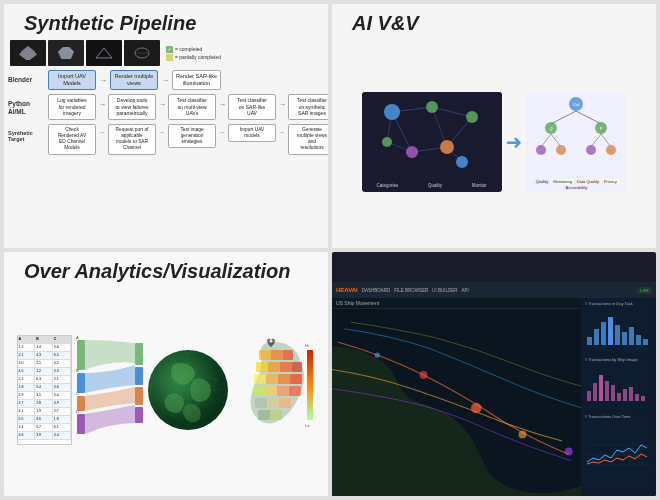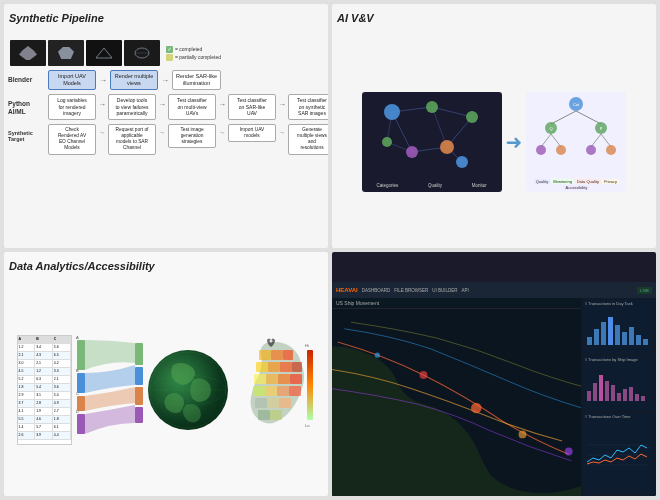--- a/index.html
+++ b/index.html
@@ -22,22 +22,22 @@
     }
     .panel {
       background: #ffffff;
       position: relative;
       overflow: hidden;
       border-radius: 2px;
     }
     .panel-title {
       position: absolute;
       top: 8px;
-      left: 5px;
-      font-size: 11px;
+      left: 20px;
+      font-size: 20px;
       font-style: italic;
       font-weight: 600;
       color: #222;
       z-index: 10;
     }
     .panel-content {
       position: absolute;
       top: 32px;
       left: 0; right: 0; bottom: 0;
       display: flex;
@@ -483,21 +483,21 @@
             <span style="font-size:4px; color:#333; background:#ffe8e8; border-radius:1px; padding:0 2px;">Data Quality</span>
             <span style="font-size:4px; color:#333; background:#fff8e8; border-radius:1px; padding:0 2px;">Privacy</span>
             <span style="font-size:4px; color:#333; background:#f0e8ff; border-radius:1px; padding:0 2px;">Accessibility</span>
           </div>
         </div>
       </div>
     </div>
   </div>
 
   <div class="panel data-analytics">
-    <div class="panel-title">Data Analytics/Accessibility</div>
+    <div class="panel-title">Over Analytics/Visualization</div>
     <div class="panel-content">
       <div class="analytics-content">
 
         <div class="analytics-table">
           <div class="analytics-table-row" style="background:#ddd;">
             <div class="analytics-table-cell" style="font-weight:bold;">A</div>
             <div class="analytics-table-cell" style="font-weight:bold;">B</div>
             <div class="analytics-table-cell" style="font-weight:bold;">C</div>
           </div>
           <div class="analytics-table-row">

